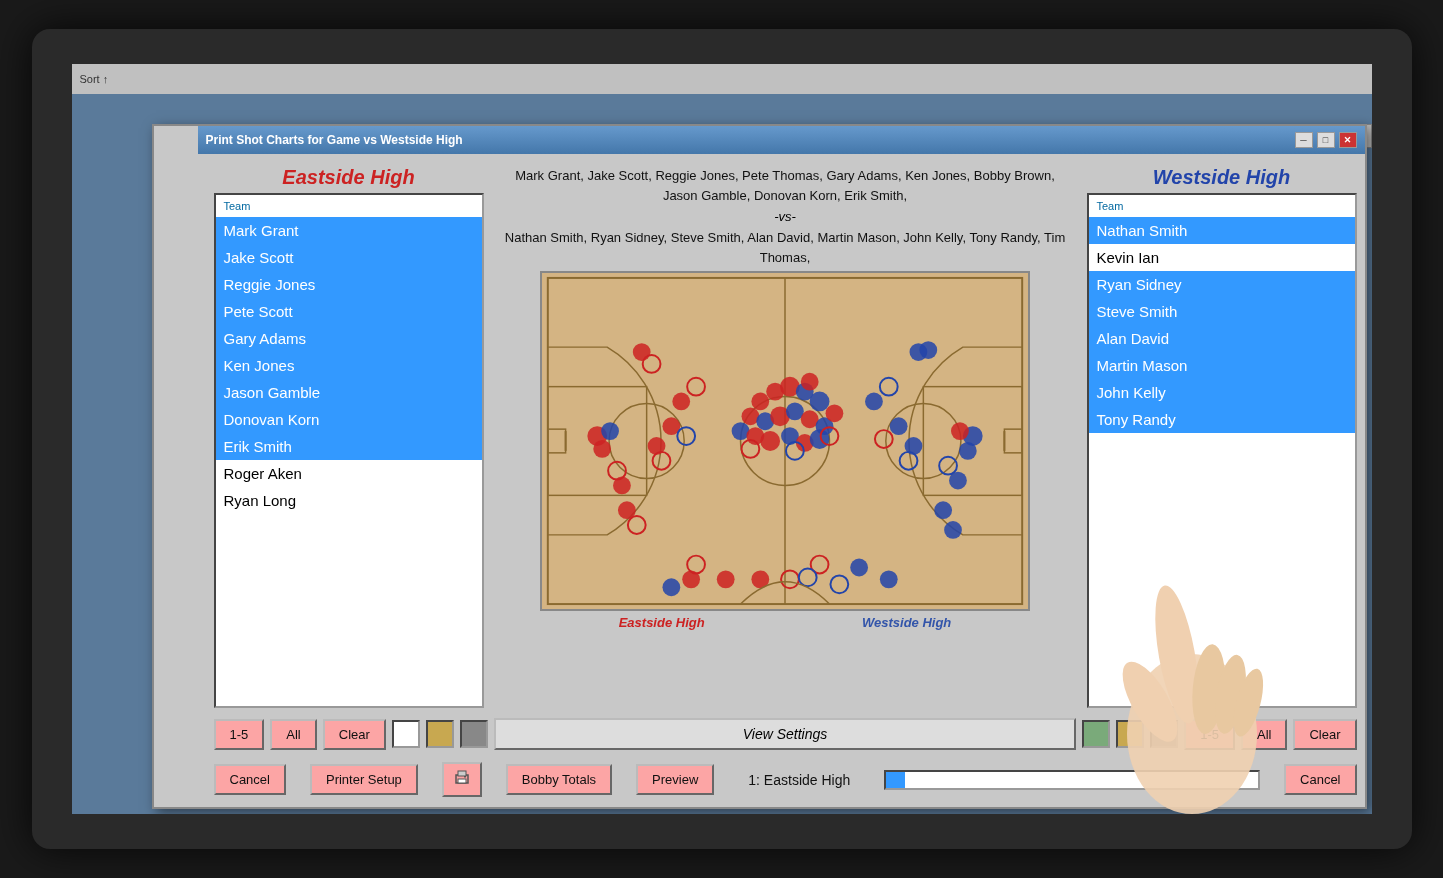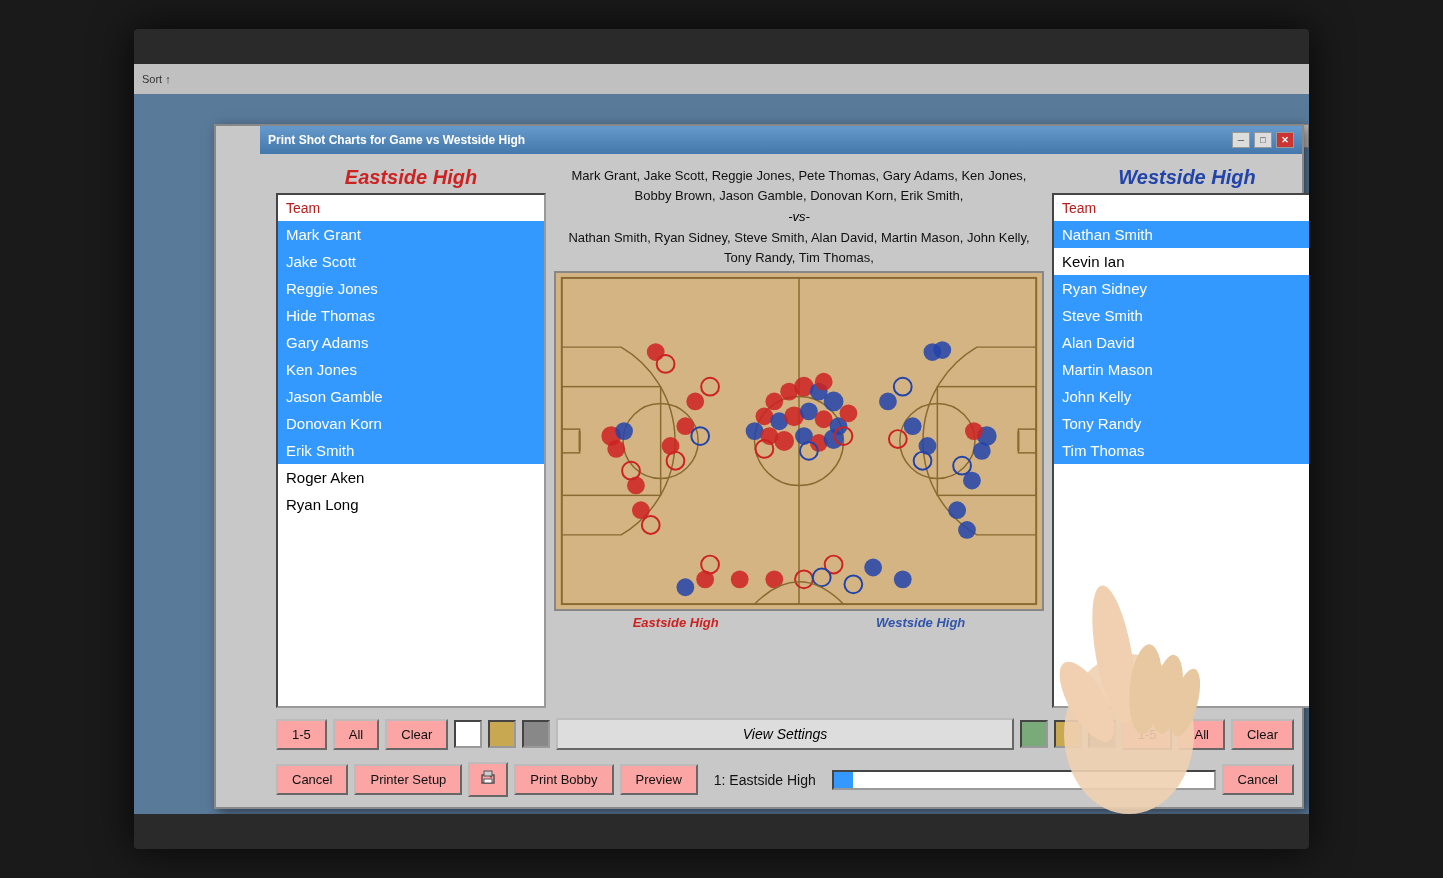--- a/index.html
+++ b/index.html
@@ -9,22 +9,22 @@
       align-items: center;
       justify-content: center;
       width: 1443px;
       height: 878px;
       font-family: 'Segoe UI', Arial, sans-serif;
       overflow: hidden;
     }
 
     .tablet-frame {
       background: #2a2a2a;
-      border-radius: 4px;
-      width: 1175px;
+      border-radius: 18px;
+      width: 1380px;
       height: 820px;
       display: flex;
       align-items: center;
       justify-content: center;
       position: relative;
       box-shadow: 0 0 40px rgba(0,0,0,0.8);
     }
 
     .tablet-screen {
       background: #5a7a9a;
@@ -139,22 +139,22 @@
       white-space: nowrap;
     }
 
     .player-item.selected {
       background: #3399ff;
       color: white;
     }
 
     .player-item.team-row {
       background: white;
-      color: #b91c1c;
-      font-size: 14px;
+      color: #0369a1;
+      font-size: 11px;
     }
 
     
     .center-panel {
       flex: 1;
       display: flex;
       flex-direction: column;
       align-items: center;
     }
 
@@ -256,21 +256,21 @@
       border: 2px outset #bbb;
       padding: 6px 20px;
       font-size: 14px;
       cursor: pointer;
       flex: 0 0 auto;
     }
 
     .bottom-actions {
       display: flex;
       align-items: center;
-      gap: 6px;
+      gap: 24px;
       flex-shrink: 0;
       padding: 2px 0;
     }
 
     .status-text {
       font-size: 14px;
       color: #111;
       padding: 0 10px;
     }
 
@@ -361,21 +361,21 @@
       <div class="dialog-body">
         <div class="main-content">
 
           <div class="left-panel">
             <div class="team-header-left">Eastside High</div>
             <div class="player-list">
               <div class="player-item team-row">Team</div>
               <div class="player-item selected">Mark Grant</div>
               <div class="player-item selected">Jake Scott</div>
               <div class="player-item selected">Reggie Jones</div>
-              <div class="player-item selected">Hide Thomas</div>
+              <div class="player-item selected">Pete Scott</div>
               <div class="player-item selected">Gary Adams</div>
               <div class="player-item selected">Ken Jones</div>
               <div class="player-item selected">Jason Gamble</div>
               <div class="player-item selected">Donovan Korn</div>
               <div class="player-item selected">Erik Smith</div>
               <div class="player-item">Roger Aken</div>
               <div class="player-item">Ryan Long</div>
             </div>
           </div>
 
@@ -511,21 +511,20 @@
             <div class="player-list">
               <div class="player-item team-row">Team</div>
               <div class="player-item selected">Nathan Smith</div>
               <div class="player-item">Kevin Ian</div>
               <div class="player-item selected">Ryan Sidney</div>
               <div class="player-item selected">Steve Smith</div>
               <div class="player-item selected">Alan David</div>
               <div class="player-item selected">Martin Mason</div>
               <div class="player-item selected">John Kelly</div>
               <div class="player-item selected">Tony Randy</div>
-              <div class="player-item selected">Tim Thomas</div>
             </div>
           </div>
         </div>
 
         <div class="bottom-controls">
           <button class="btn">1-5</button>
           <button class="btn">All</button>
           <button class="btn">Clear</button>
           <div class="color-swatch" style="background:#ffffff;"></div>
           <div class="color-swatch" style="background:#c8a850;"></div>
@@ -543,21 +542,21 @@
           <button class="btn">Cancel</button>
           <button class="btn">Printer Setup</button>
           <button class="btn" style="padding: 6px 10px;">
             <svg width="16" height="16" viewBox="0 0 16 16">
               <rect x="2" y="5" width="12" height="8" fill="none" stroke="#555" stroke-width="1.5"></rect>
               <rect x="4" y="1" width="8" height="5" fill="#ccc" stroke="#555" stroke-width="1"></rect>
               <rect x="4" y="9" width="8" height="4" fill="white" stroke="#555" stroke-width="1"></rect>
               <rect x="10" y="6" width="2" height="1.5" fill="#555"></rect>
             </svg>
           </button>
-          <button class="btn">Print Bobby</button>
+          <button class="btn">Bobby Totals</button>
           <button class="btn">Preview</button>
           <span class="status-text">1: Eastside High</span>
           <div class="progress-bar-container">
             <div class="progress-bar-fill"></div>
           </div>
           <button class="btn">Cancel</button>
         </div>
       </div>
     </div>
 

